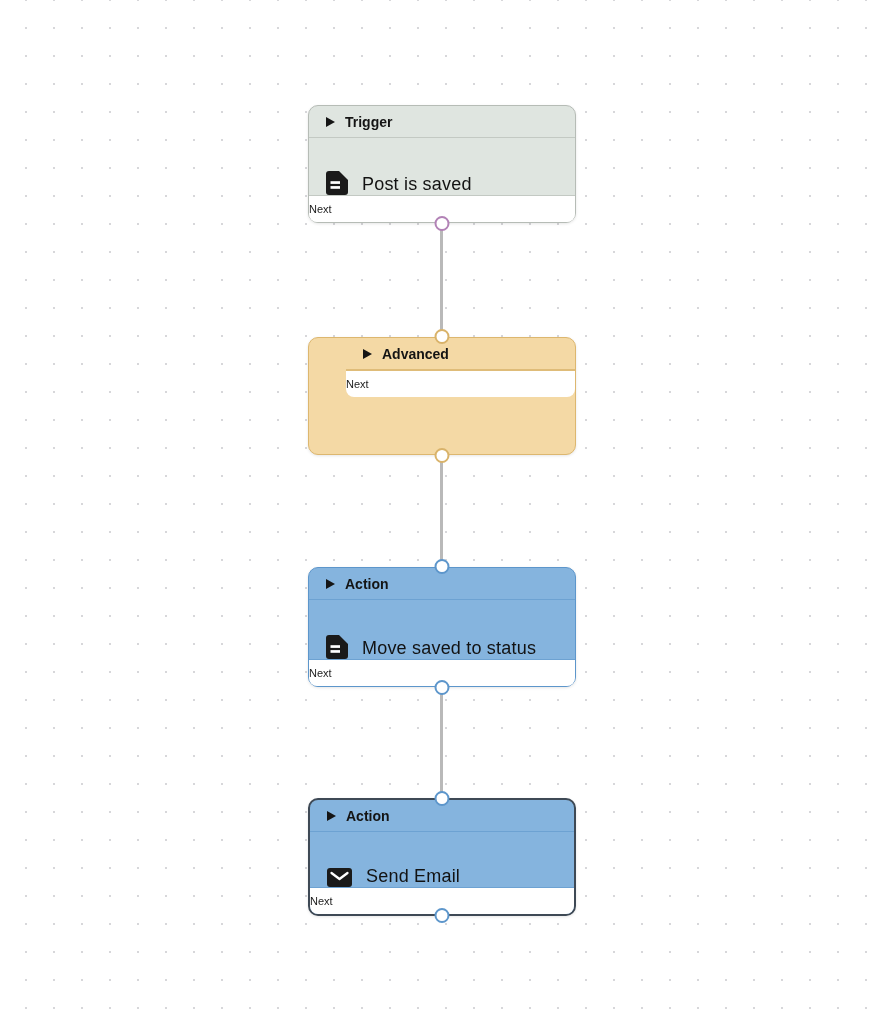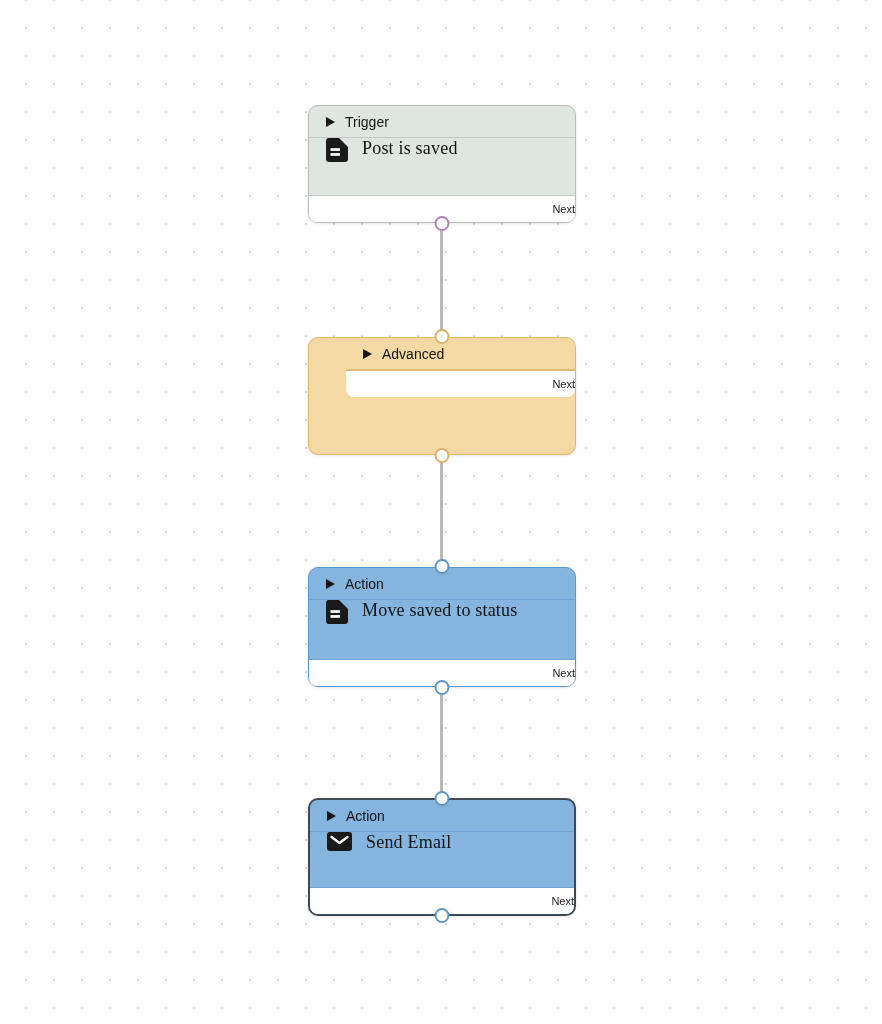--- a/index.html
+++ b/index.html
@@ -42,43 +42,43 @@
     height: 32px;
     flex: 0 0 32px;
     display: flex;
     align-items: center;
     gap: 10px;
     padding: 0 17px;
     border-bottom: 1px solid var(--divider, #ccc);
     border-radius: 9px 9px 0 0;
     font-size: 14px;
     color: #141414;
+    font-weight: bold;
   }
   .tri { display: inline-flex; align-items: center; }
   .node-body {
     flex: 1;
     display: flex;
-    align-items: flex-start;
+    align-items: flex-end;
     gap: 14px;
     padding: 0 17px;
     font-size: 18px;
     letter-spacing: 0.2px;
     color: #121212;
-    font-family: Liberation Serif, serif;
   }
   .node-icon { display: inline-flex; align-items: center; }
   .node-footer {
     flex: 0 0 27px;
     height: 27px;
     background: #ffffff;
     border-top: 1px solid var(--divider, #ccc);
     border-radius: 0 0 8px 8px;
     display: flex;
     align-items: center;
-    justify-content: flex-end;
+    justify-content: flex-start;
     font-size: 11px;
     color: #1c1c1c;
   }
   .port {
     position: absolute;
     left: 50%;
     transform: translateX(-50%);
     width: 15px;
     height: 15px;
     border-radius: 50%;

